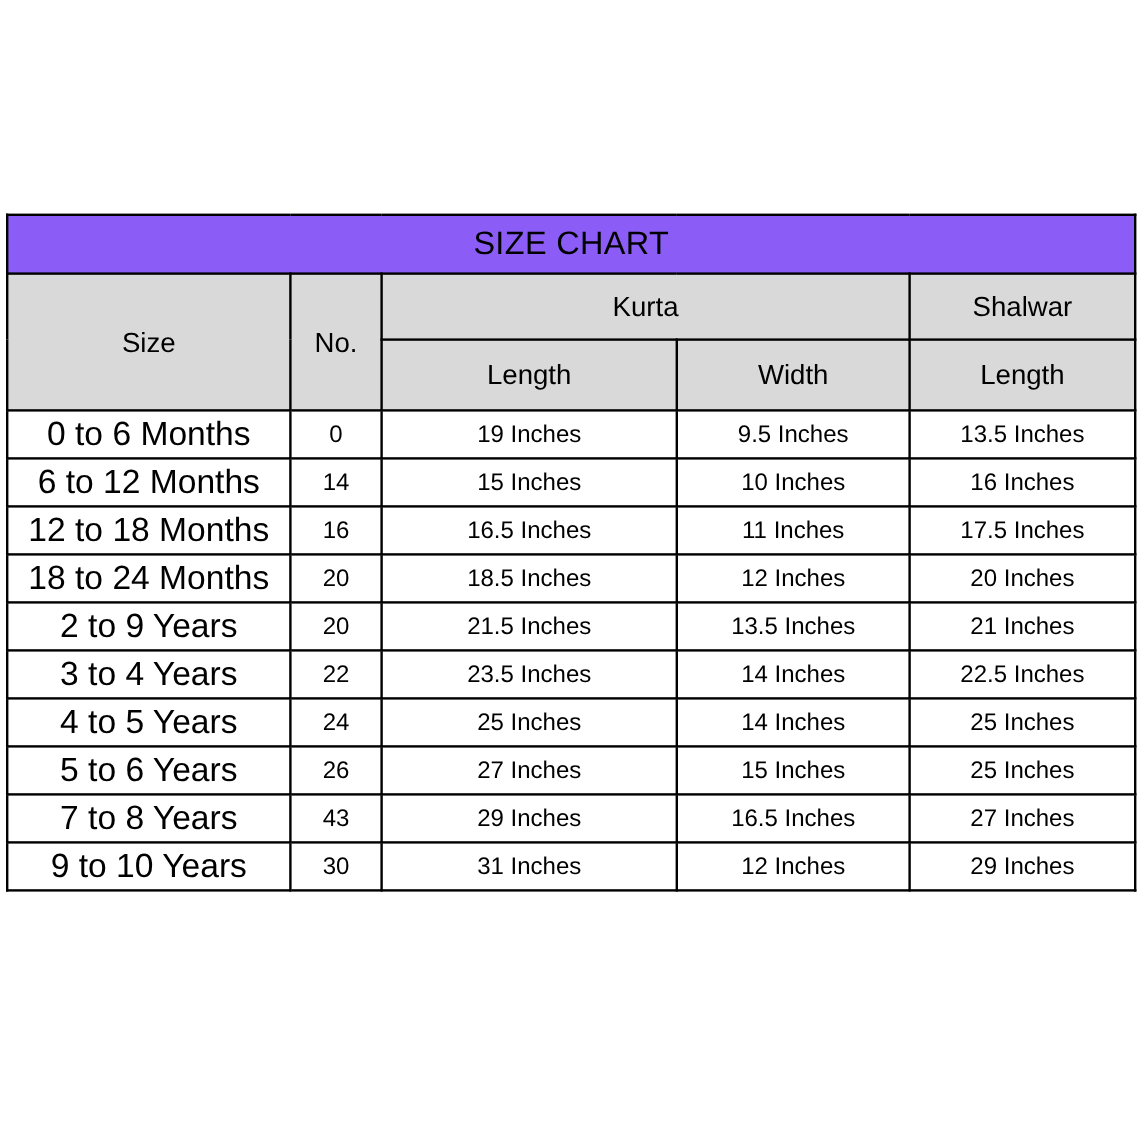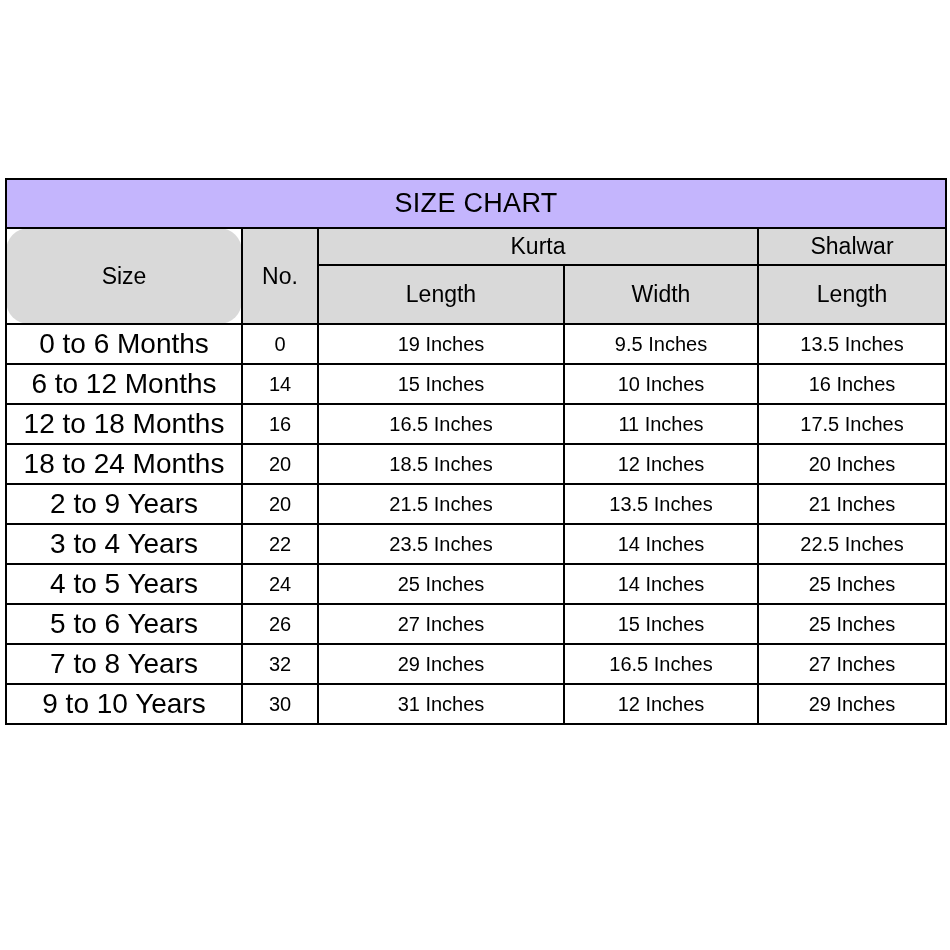--- a/index.html
+++ b/index.html
@@ -31,34 +31,34 @@
   table.size-chart td,
   table.size-chart th {
     border: 2px solid #000000;
     text-align: center;
     vertical-align: middle;
     color: #000000;
     font-weight: normal;
     padding: 0;
   }
   .title-cell {
-    background: #c4b5fd;
+    background: #8b5cf6;
     font-size: 27px;
     font-weight: bold;
     height: 49px;
     letter-spacing: 0.3px;
   }
   .hdr {
     background: #d9d9d9;
     font-weight: bold;
     font-size: 23px;
   }
-  .hdr-size { height: 92px; border-radius: 23px; }
+  .hdr-size { height: 92px; }
   .hdr-no { height: 92px; }
-  .hdr-group { height: 37px; }
+  .hdr-group { height: 55px; }
   .hdr-sub { height: 59px; }
   .data-row td { height: 40px; font-size: 20px; }
   .data-row td.size-label {
     font-weight: normal;
     font-size: 28px;
   }
   
   col.c-size { width: 236px; }
   col.c-no { width: 76px; }
   col.c-klen { width: 246px; }
@@ -145,21 +145,21 @@
         </tr>
         <tr class="data-row">
           <td class="size-label">5 to 6 Years</td>
           <td>26</td>
           <td>27 Inches</td>
           <td>15 Inches</td>
           <td>25 Inches</td>
         </tr>
         <tr class="data-row">
           <td class="size-label">7 to 8 Years</td>
-          <td>32</td>
+          <td>43</td>
           <td>29 Inches</td>
           <td>16.5 Inches</td>
           <td>27 Inches</td>
         </tr>
         <tr class="data-row">
           <td class="size-label">9 to 10 Years</td>
           <td>30</td>
           <td>31 Inches</td>
           <td>12 Inches</td>
           <td>29 Inches</td>

